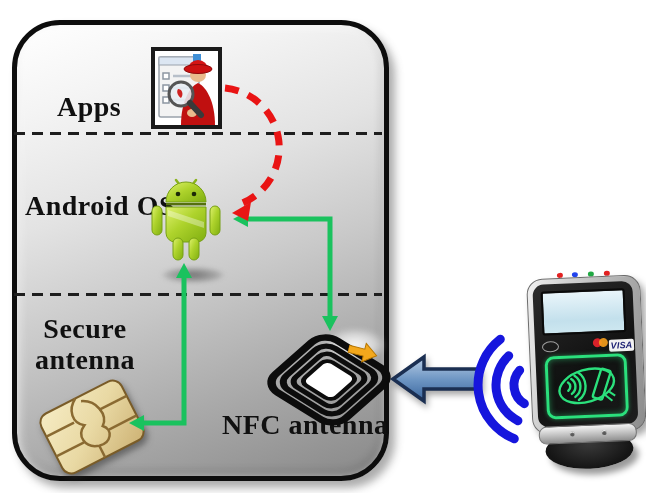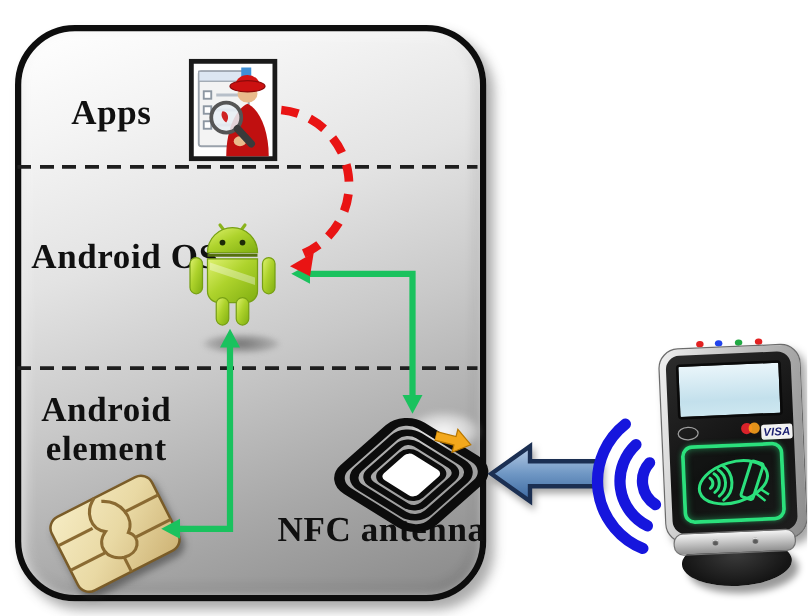--- a/index.html
+++ b/index.html
@@ -78,23 +78,23 @@
 </style>
 </head>
 <body>
 
 <div id="canvas">
 
   <div class="phone-box"></div>
   <div class="dashed-sep" style="top:132px;"></div>
   <div class="dashed-sep" style="top:293px;"></div>
 
-  <div class="layer-label" style="left:57px;top:76px;">Apps</div>
+  <div class="layer-label" style="left:57px;top:92px;">Apps</div>
   <div class="layer-label" style="left:25px;top:147px;margin-top:44px;">Android OS</div>
-  <div class="layer-label" style="left:28px;top:314px;width:114px;text-align:center;">Android element</div>
+  <div class="layer-label" style="left:28px;top:314px;width:114px;text-align:center;">Secure antenna</div>
   <div class="layer-label" style="left:222px;top:410px;">NFC antenna</div>
 
   <svg class="abs" style="left:151px;top:47px;z-index:3;" width="71" height="82" viewBox="0 0 71 82">
     <rect x="2" y="2" width="67" height="78" fill="#ffffff" stroke="#1a1a1a" stroke-width="4"></rect>
     <rect x="8" y="10" width="40" height="60" rx="2" fill="#f3f3f3" stroke="#9aa2ac" stroke-width="1.5"></rect>
     <rect x="8" y="10" width="40" height="8" fill="#dce6f2" stroke="#9aa2ac" stroke-width="1"></rect>
     <rect x="42" y="7" width="8" height="8" fill="#3f8fd6"></rect>
     <g stroke="#8d97a2" stroke-width="1.5" fill="#ffffff">
       <rect x="12" y="26" width="6" height="6"></rect>
         <rect x="12" y="38" width="6" height="6"></rect>

